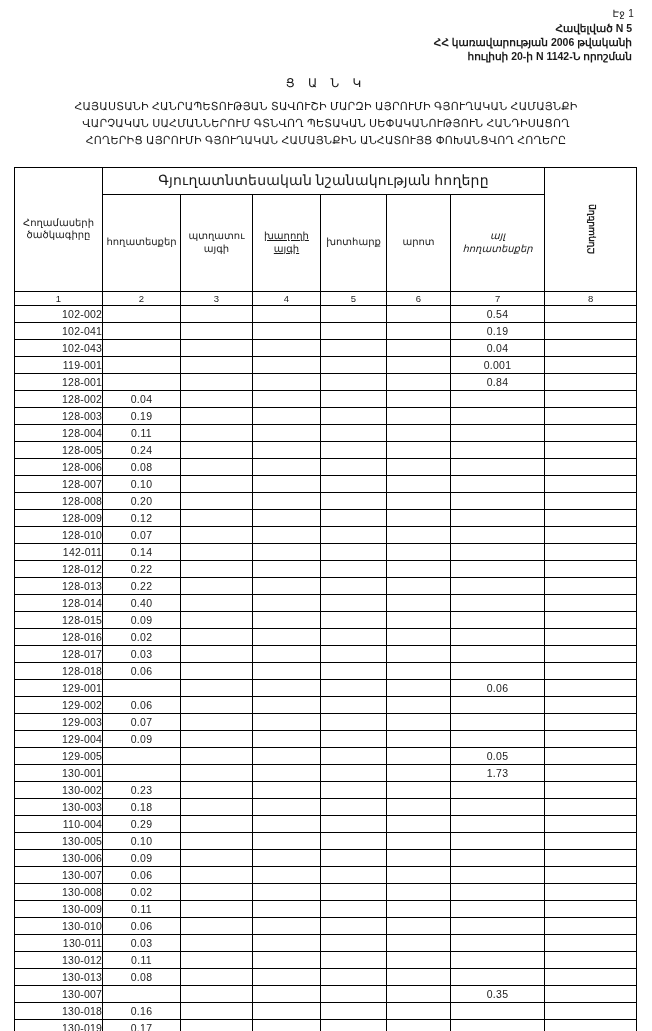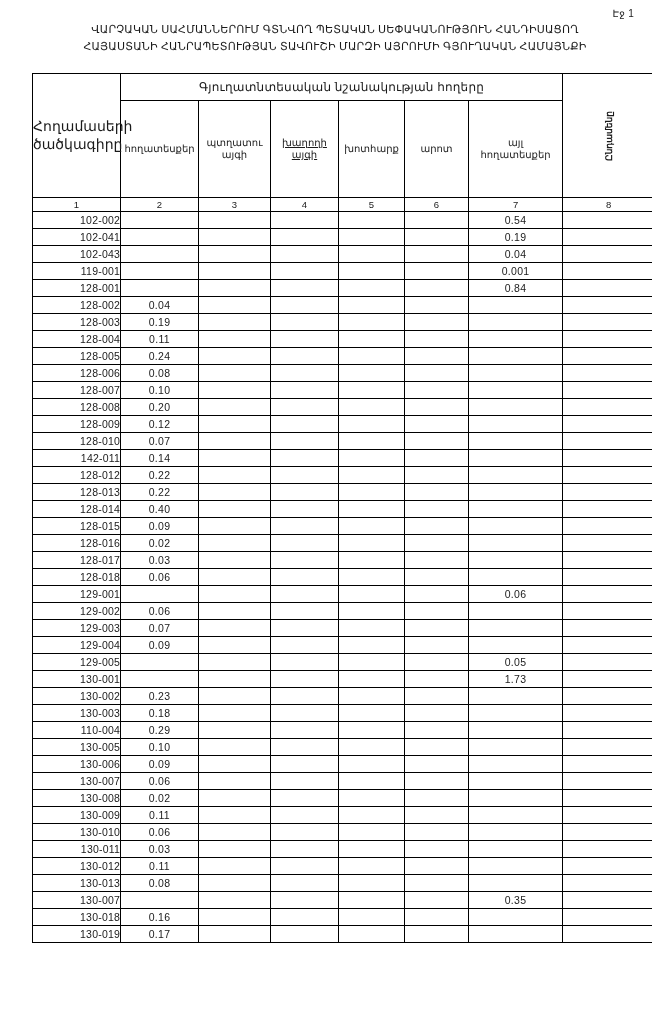--- a/index.html
+++ b/index.html
@@ -13,21 +13,21 @@
     font-family: "Liberation Serif", serif;
     color: #1a1a1a;
     position: relative;
     overflow: hidden;
   }
   .page {
     position: relative;
     width: 652px;
     height: 1031px;
     box-sizing: border-box;
-    padding: 8px 14px 0 32px;
+    padding: 8px 14px 0 14px;
   }
   .page-num {
     text-align: right;
     font-size: 10px;
     font-family: "Liberation Sans", sans-serif;
     letter-spacing: 0.3px;
     margin-right: 4px;
     margin-bottom: 2px;
   }
   .header-block {
@@ -61,37 +61,37 @@
     width: 622px;
     margin-top: 18px;
     table-layout: fixed;
   }
   table.main th, table.main td {
     border: 1px solid #000;
     padding: 0;
   }
   .grp-head {
     height: 26px;
-    font-size: 12px;
-    font-family: Liberation Sans, sans-serif;
+    font-size: 14px;
+    font-family: Liberation Serif, serif;
     text-align: center;
     font-weight: normal;
     letter-spacing: 0.2px;
   }
   .col-head {
     height: 96px;
     font-size: 10px;
     font-family: "Liberation Sans", sans-serif;
     font-weight: normal;
     text-align: center;
     vertical-align: middle;
     line-height: 1.25;
   }
   .col-head.small {
-    font-size: 14px;
+    font-size: 10px;
   }
   .vert-head {
     width: 92px;
     position: relative;
   }
   .vert-head .vtxt {
     position: absolute;
     left: 50%;
     top: 50%;
     transform: translate(-50%, -50%) rotate(-90deg);
@@ -117,25 +117,32 @@
     text-align: right;
   }
 </style>
 </head>
 <body>
 
 <div class="page">
 
   <div class="page-num">Էջ 1</div>
 
-
+  <div class="header-block">
+    <div>Հավելված N 5</div>
+    <div>ՀՀ կառավարության 2006 թվականի</div>
+    <div>հուլիսի 20-ի N 1142-Ն որոշման</div>
+  </div>
+
+  <div class="doc-kind">Ց Ա Ն Կ</div>
 
   <div class="title">
+    <div>ՀԱՅԱՍՏԱՆԻ ՀԱՆՐԱՊԵՏՈՒԹՅԱՆ ՏԱՎՈՒՇԻ ՄԱՐԶԻ ԱՅՐՈՒՄԻ ԳՅՈՒՂԱԿԱՆ ՀԱՄԱՅՆՔԻ</div>
     <div>ՎԱՐՉԱԿԱՆ ՍԱՀՄԱՆՆԵՐՈՒՄ ԳՏՆՎՈՂ ՊԵՏԱԿԱՆ ՍԵՓԱԿԱՆՈՒԹՅՈՒՆ ՀԱՆԴԻՍԱՑՈՂ</div>
-    <div>ՀԱՅԱՍՏԱՆԻ ՀԱՆՐԱՊԵՏՈՒԹՅԱՆ ՏԱՎՈՒՇԻ ՄԱՐԶԻ ԱՅՐՈՒՄԻ ԳՅՈՒՂԱԿԱՆ ՀԱՄԱՅՆՔԻ</div>
+    <div>ՀՈՂԵՐԻՑ ԱՅՐՈՒՄԻ ԳՅՈՒՂԱԿԱՆ ՀԱՄԱՅՆՔԻՆ ԱՆՀԱՏՈՒՅՑ ՓՈԽԱՆՑՎՈՂ ՀՈՂԵՐԸ</div>
   </div>
 
   <table class="main">
     <colgroup>
       <col style="width:88px">
       <col style="width:78px">
       <col style="width:72px">
       <col style="width:68px">
       <col style="width:66px">
       <col style="width:64px">
@@ -154,21 +161,21 @@
         </th>
       </tr>
       <tr>
         <th class="col-head">հողատեսքեր</th>
         <th class="col-head"><span style="white-space:pre-line;">պտղատու
 այգի</span></th>
         <th class="col-head"><span style="white-space:pre-line;text-decoration:underline;">խաղողի
 այգի</span></th>
         <th class="col-head">խոտհարք</th>
         <th class="col-head">արոտ</th>
-        <th class="col-head"><span style="white-space:pre-line;">այլ
+        <th class="col-head"><span style="white-space:pre-line;font-style:italic;">այլ
 հողատեսքեր</span></th>
       </tr>
       <tr class="numrow">
         <td>1</td>
         <td>2</td>
         <td>3</td>
         <td>4</td>
         <td>5</td>
         <td>6</td>
         <td>7</td>

